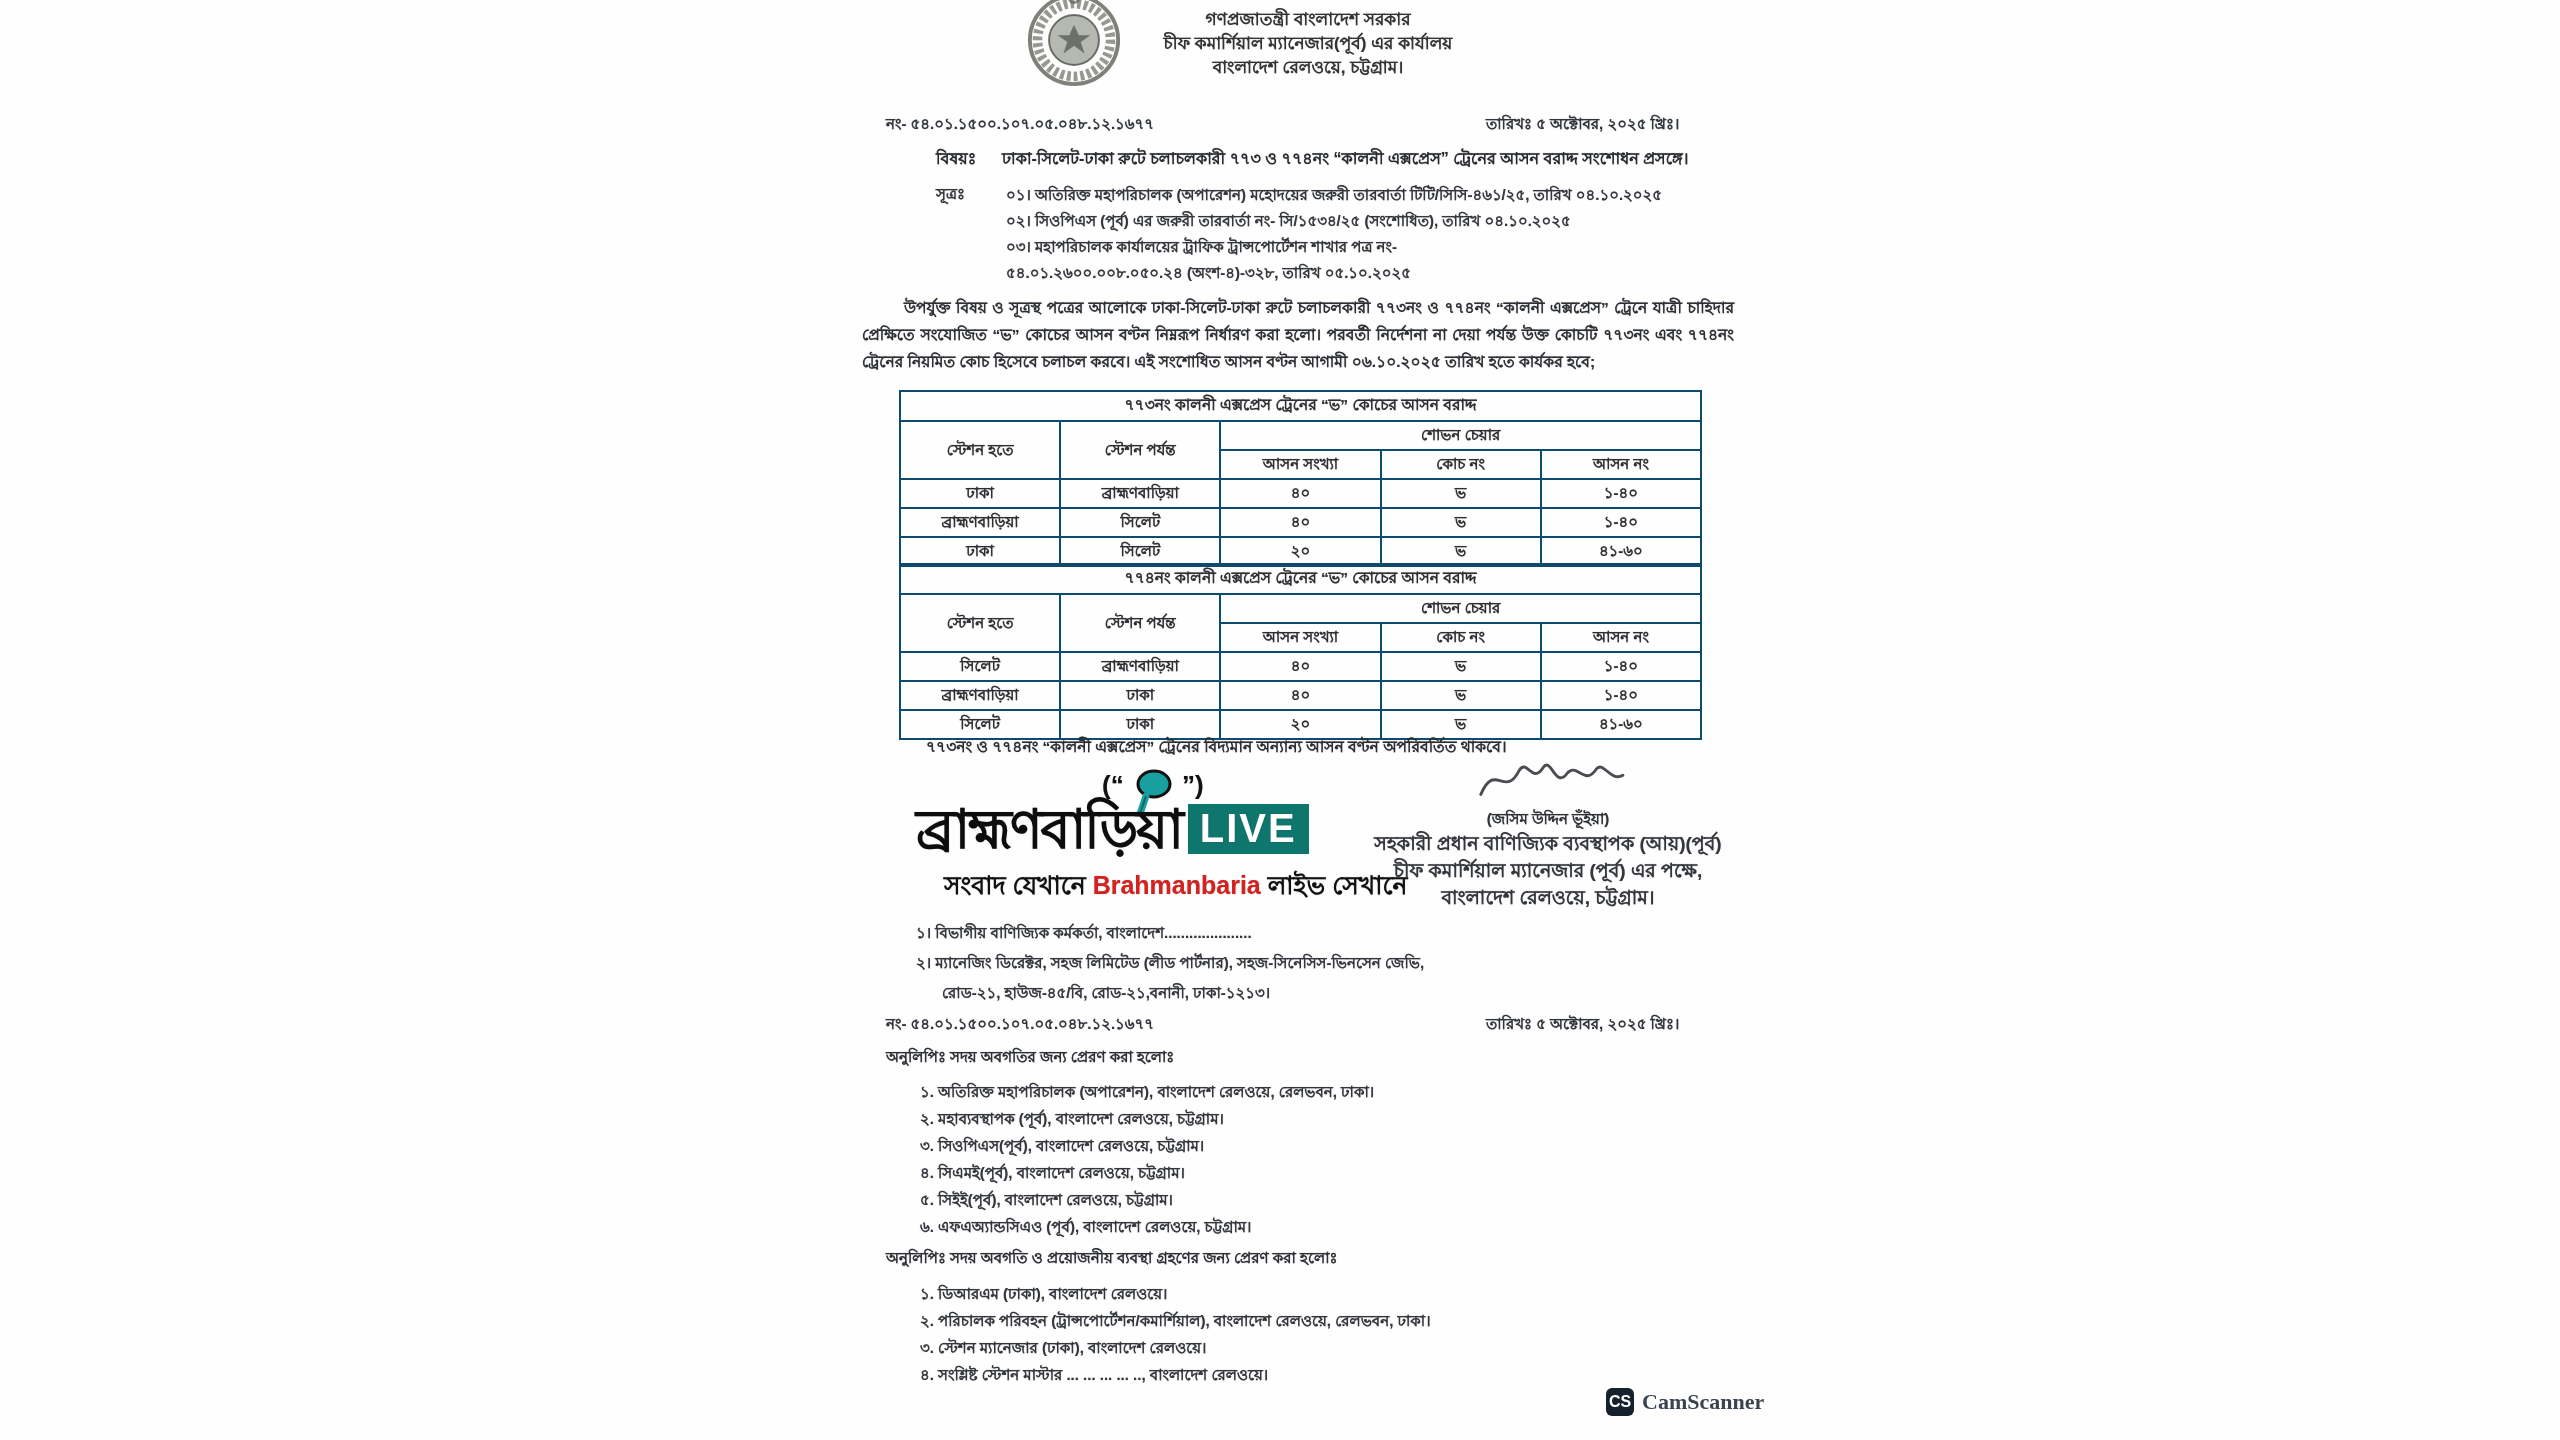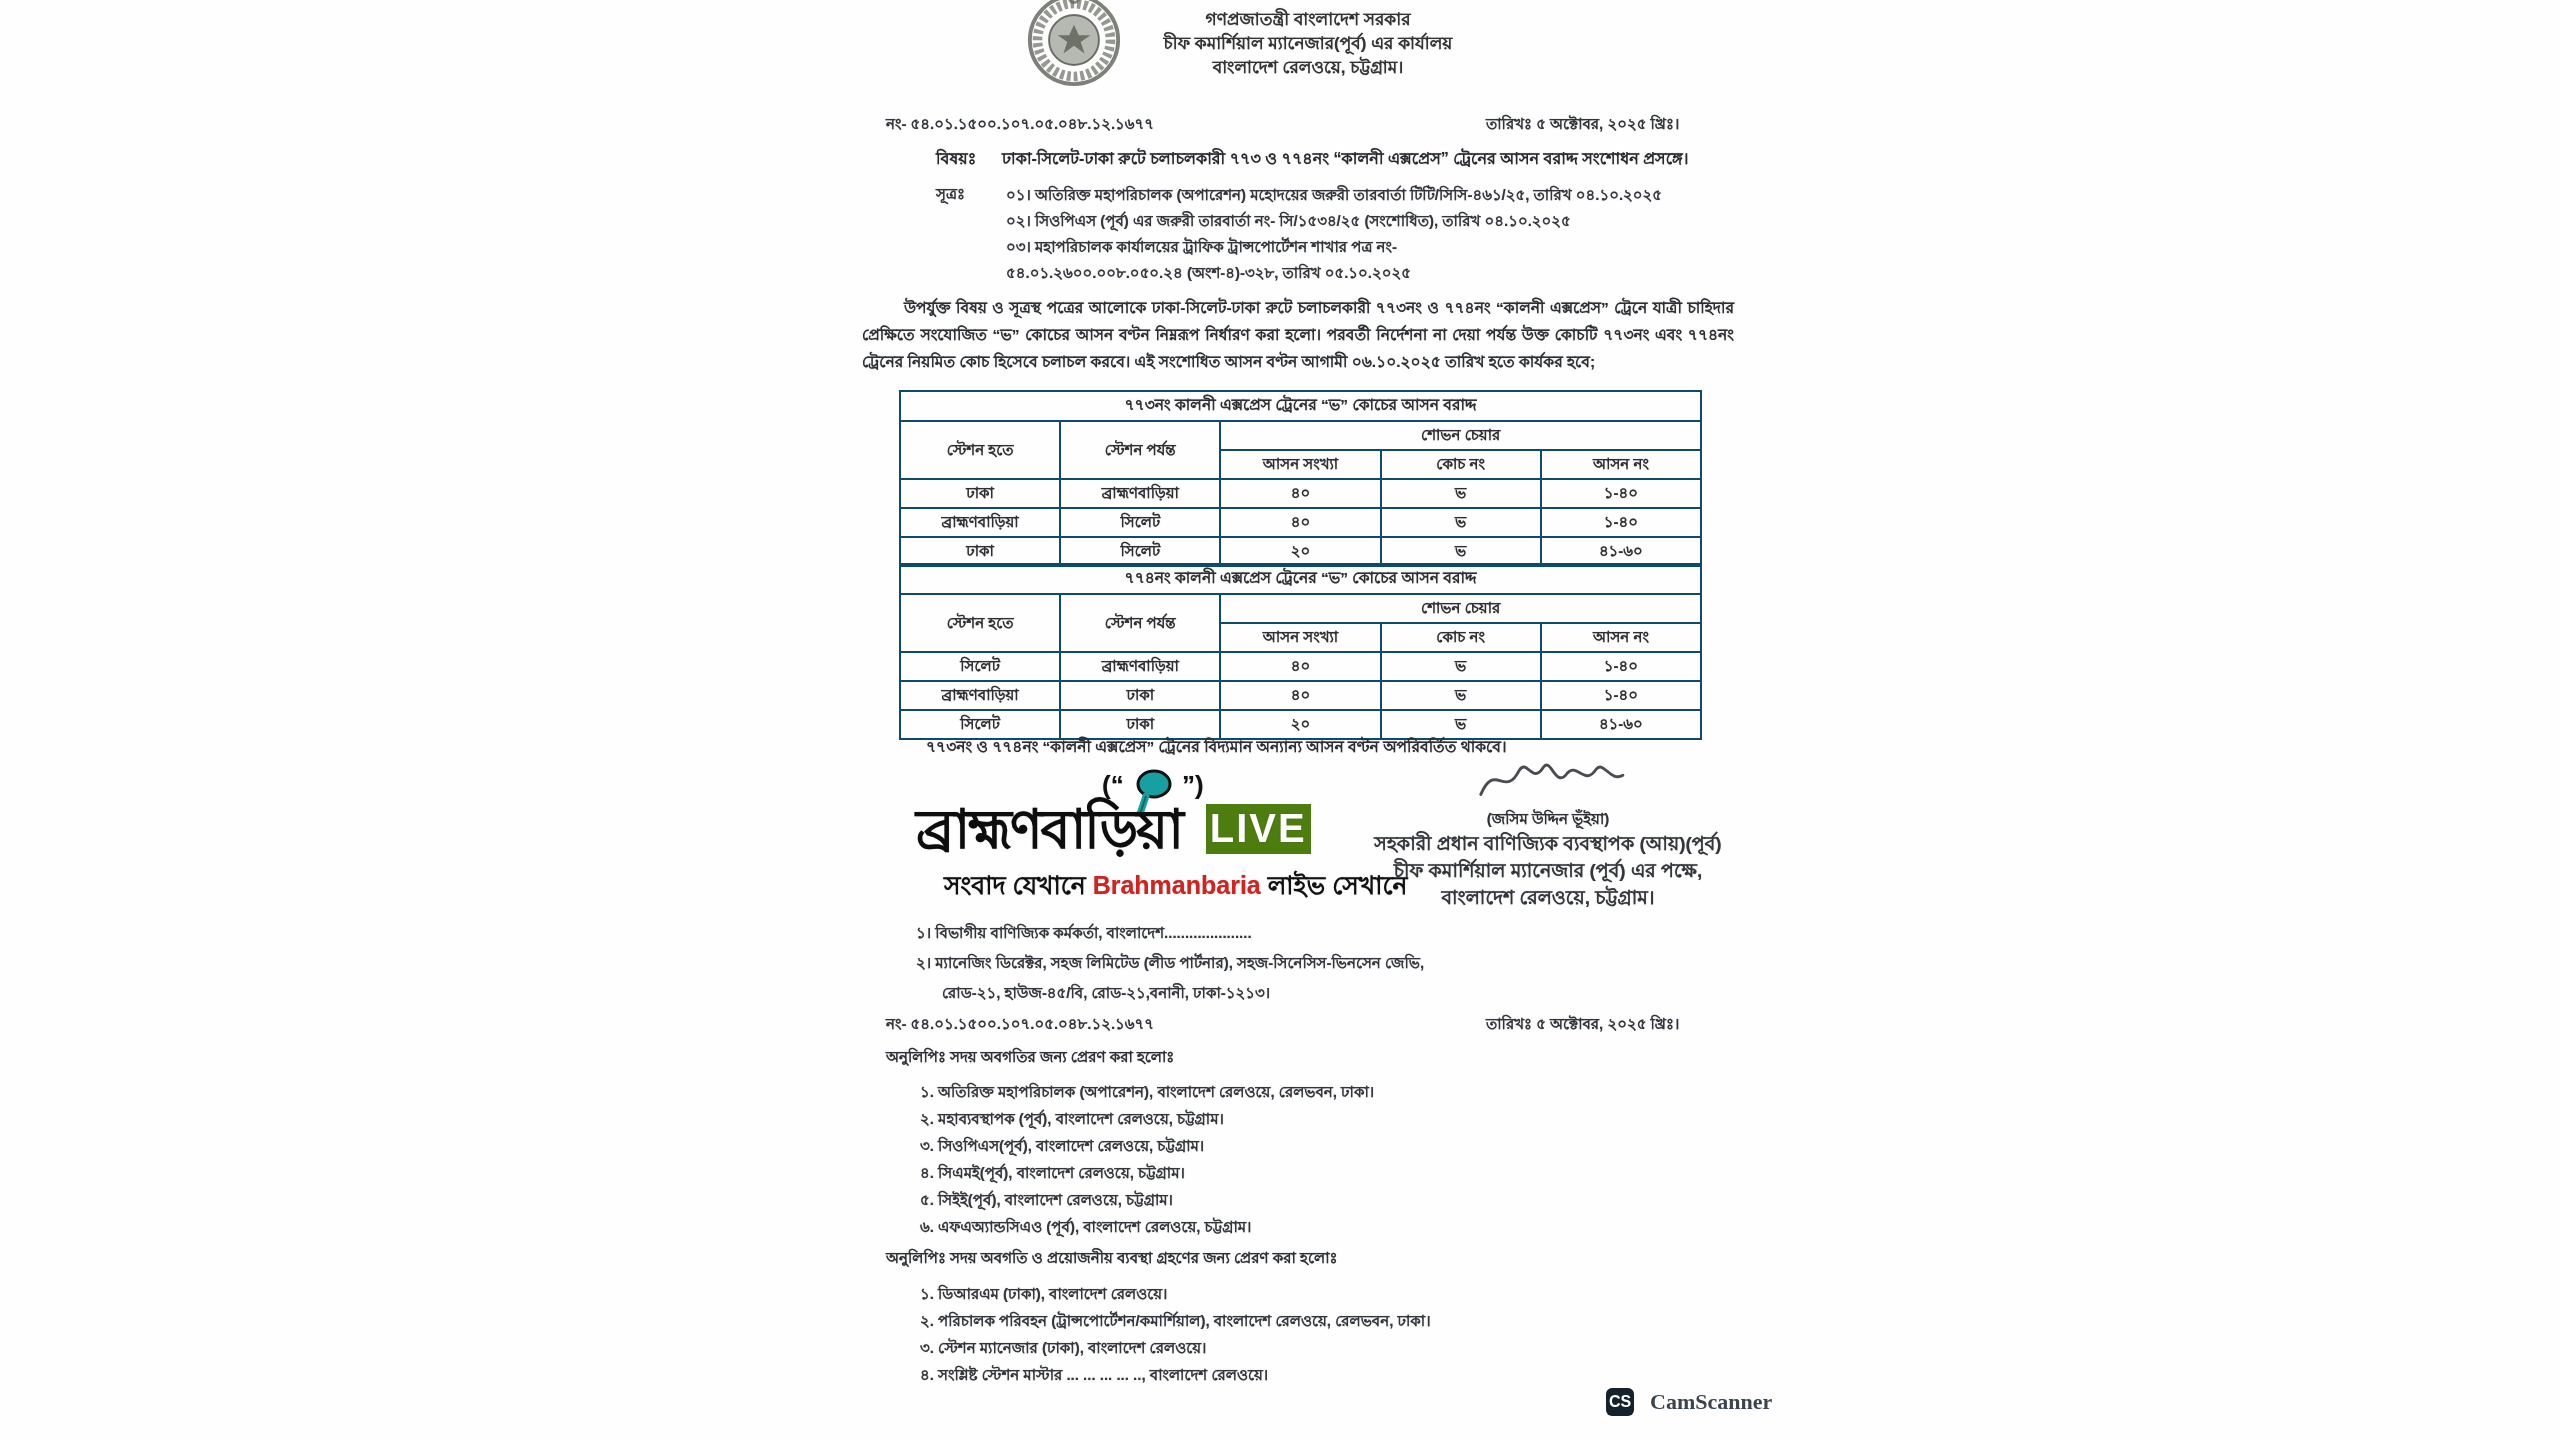--- a/index.html
+++ b/index.html
@@ -44,39 +44,39 @@
   .sig-block { position:absolute; left:508px; top:756px; width:364px; text-align:center; }
   .sig-scrawl { height:48px; }
   .sig-block .nm  { font-size:15px; font-weight:700; line-height:22px; color:#2e3136; }
   .sig-block .ln  { font-size:19px; font-weight:600; line-height:27px; color:#33363c; }
 
   
   .bblive { position:absolute; left:58px; top:770px; width:480px; height:140px; }
   .bblive .mic { position:absolute; left:178px; top:-2px; width:120px; height:46px; }
   .bblive .word-row { position:absolute; left:0; top:30px; display:flex; align-items:center; }
   .bblive .word { font-size:54px; font-weight:800; color:#0d0d0d; letter-spacing:-2px; line-height:58px; }
-  .bblive .live { margin-left:24px; background:#4d7c0f; color:#ffffff; font-size:40px; font-weight:800;
-                  padding:2px 4px 4px; letter-spacing:2px; line-height:44px; }
+  .bblive .live { margin-left:6px; background:#0f766e; color:#ffffff; font-size:40px; font-weight:800;
+                  padding:2px 12px 4px; letter-spacing:2px; line-height:44px; }
   .bblive .tagline { position:absolute; left:28px; top:96px; font-size:25px; font-weight:800; white-space:nowrap; }
   .bblive .tg-b { color:#111111; } .bblive .tg-r { color:#d6211e; }
 
   
   .dist1 { position:absolute; left:58px; top:918px; width:800px; font-size:15px; font-weight:600;
            line-height:30px; color:#33363c; }
   .dist1 .cont { padding-left:26px; }
 
   .copy-label { position:absolute; left:28px; font-size:15px; font-weight:700; color:#2d3036; }
   .copy-list  { position:absolute; left:44px; width:820px; font-size:15px; font-weight:600;
                 line-height:27px; color:#33363c;margin-left:18px; }
 
   
   .camscanner { position:absolute; left:1606px; top:1388px; display:flex; align-items:center; }
   .cs-badge { width:28px; height:28px; background:#16212e; border-radius:6px; color:#fff;
               font-size:16px; font-weight:800; display:flex; align-items:center; justify-content:center; }
-  .cs-text { margin-left:16px; font-family:"Liberation Serif", serif; font-size:22px; font-weight:600; color:#3a4450; }
+  .cs-text { margin-left:8px; font-family:"Liberation Serif", serif; font-size:22px; font-weight:600; color:#3a4450; }
 </style>
 </head>
 <body>
 
 <div class="page">
   <div class="doc fuzzy">
 
     <svg class="emblem" viewBox="0 0 100 100">
       <circle cx="50" cy="50" r="46" fill="none" stroke="#5d6157" stroke-width="4" opacity="0.8"></circle>
       <circle cx="50" cy="50" r="38" fill="none" stroke="#5d6157" stroke-width="10" stroke-dasharray="4 3" opacity="0.65"></circle>

